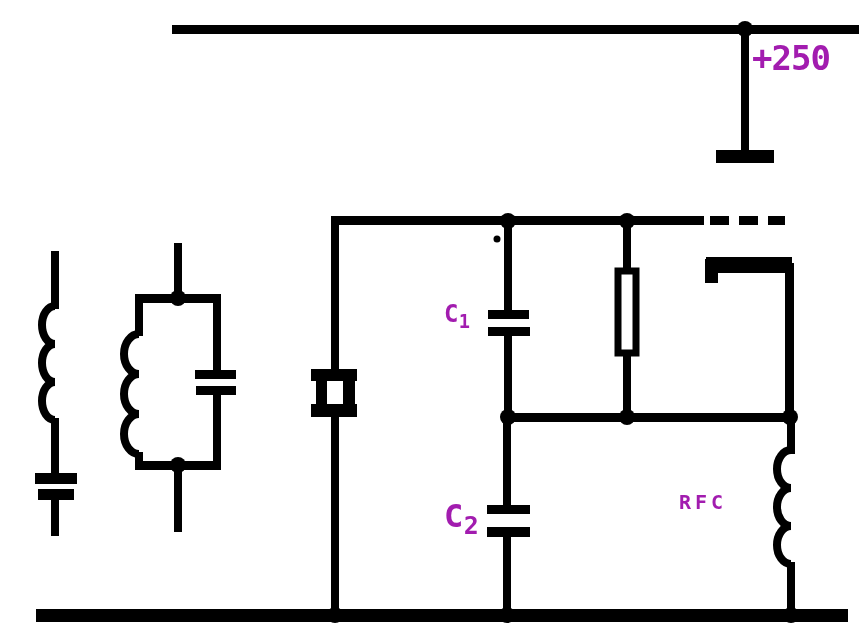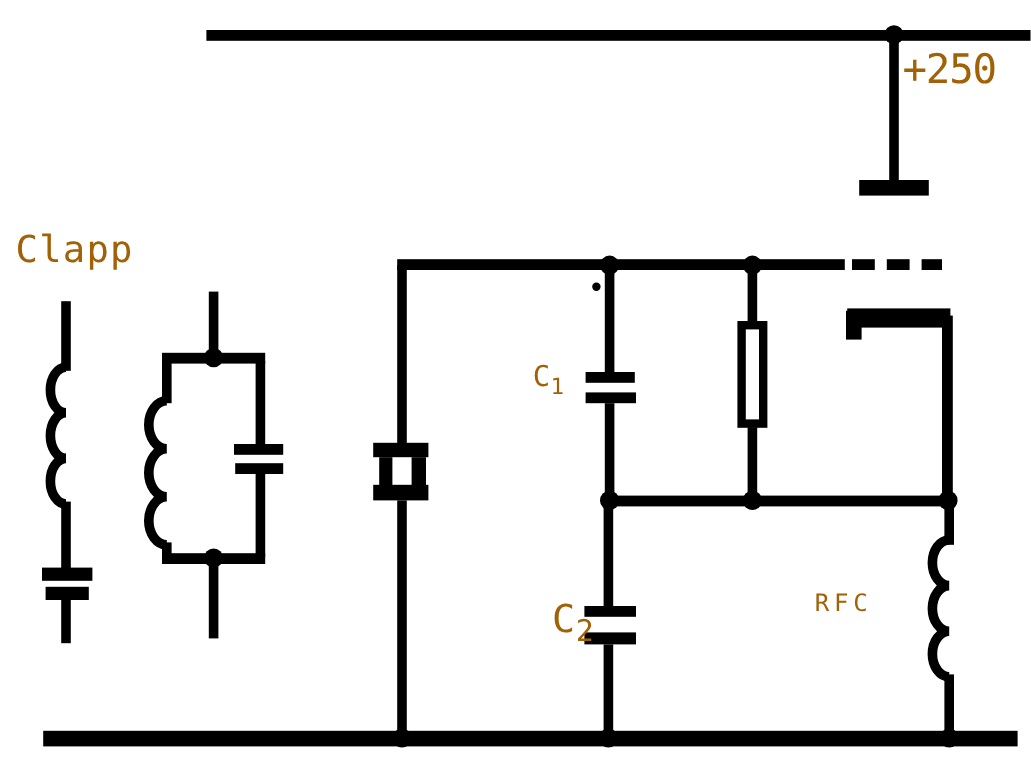--- a/index.html
+++ b/index.html
@@ -2,28 +2,28 @@
 <html><head>
 <meta charset="utf-8">
 <style>
   html,body{margin:0;padding:0;background:#ffffff;}
   #stage{
     position:relative;width:859px;height:641px;background:#ffffff;overflow:hidden;
     font-family:"DejaVu Sans Mono", monospace;
   }
   #schematic-svg{position:absolute;left:0;top:0;}
   .label{
-    position:absolute;color:#a16207;font-weight:normal;line-height:1;white-space:nowrap;
+    position:absolute;color:#a21caf;font-weight:bold;line-height:1;white-space:nowrap;
     font-family:"DejaVu Sans Mono", monospace;
   }
   .lbl-colpitts{left:90px;top:141px;font-size:29px;letter-spacing:0px;}
   .lbl-clapp{left:13px;top:193px;font-size:31px;letter-spacing:1px;}
   .lbl-supply{left:752px;top:41px;font-size:34px;letter-spacing:-1px;}
   .lbl-c1{left:444px;top:302px;font-size:24px;}
-  .lbl-c2{left:444px;top:500px;font-size:32px;margin-left:16px;}
+  .lbl-c2{left:444px;top:500px;font-size:32px;}
   .lbl-rfc{left:679px;top:492px;font-size:20px;letter-spacing:4px;}
   .sub{font-size:0.78em;position:relative;top:0.30em;left:0.02em;}
 </style>
 </head>
 <body>
 
 <div id="stage">
 
   <svg id="schematic-svg" width="859" height="641" viewBox="0 0 859 641" fill="#000000" stroke="none">
 
@@ -123,21 +123,20 @@
       <rect x="213" y="394" width="8" height="70"></rect>
       <rect x="135" y="461" width="86" height="9"></rect>
       <circle cx="178" cy="465" r="8"></circle>
       <rect x="174" y="468" width="8" height="64"></rect>
     </g>
 
     <circle cx="497" cy="239" r="3.5"></circle>
   </svg>
 
 
-  <div class="label lbl-clapp">Clapp</div>
 
   <div class="label lbl-supply">+250</div>
 
   <div class="label lbl-c1">
     <span>C</span><span class="sub">1</span>
   </div>
 
   <div class="label lbl-c2">
     <span>C</span><span class="sub">2</span>
   </div>

